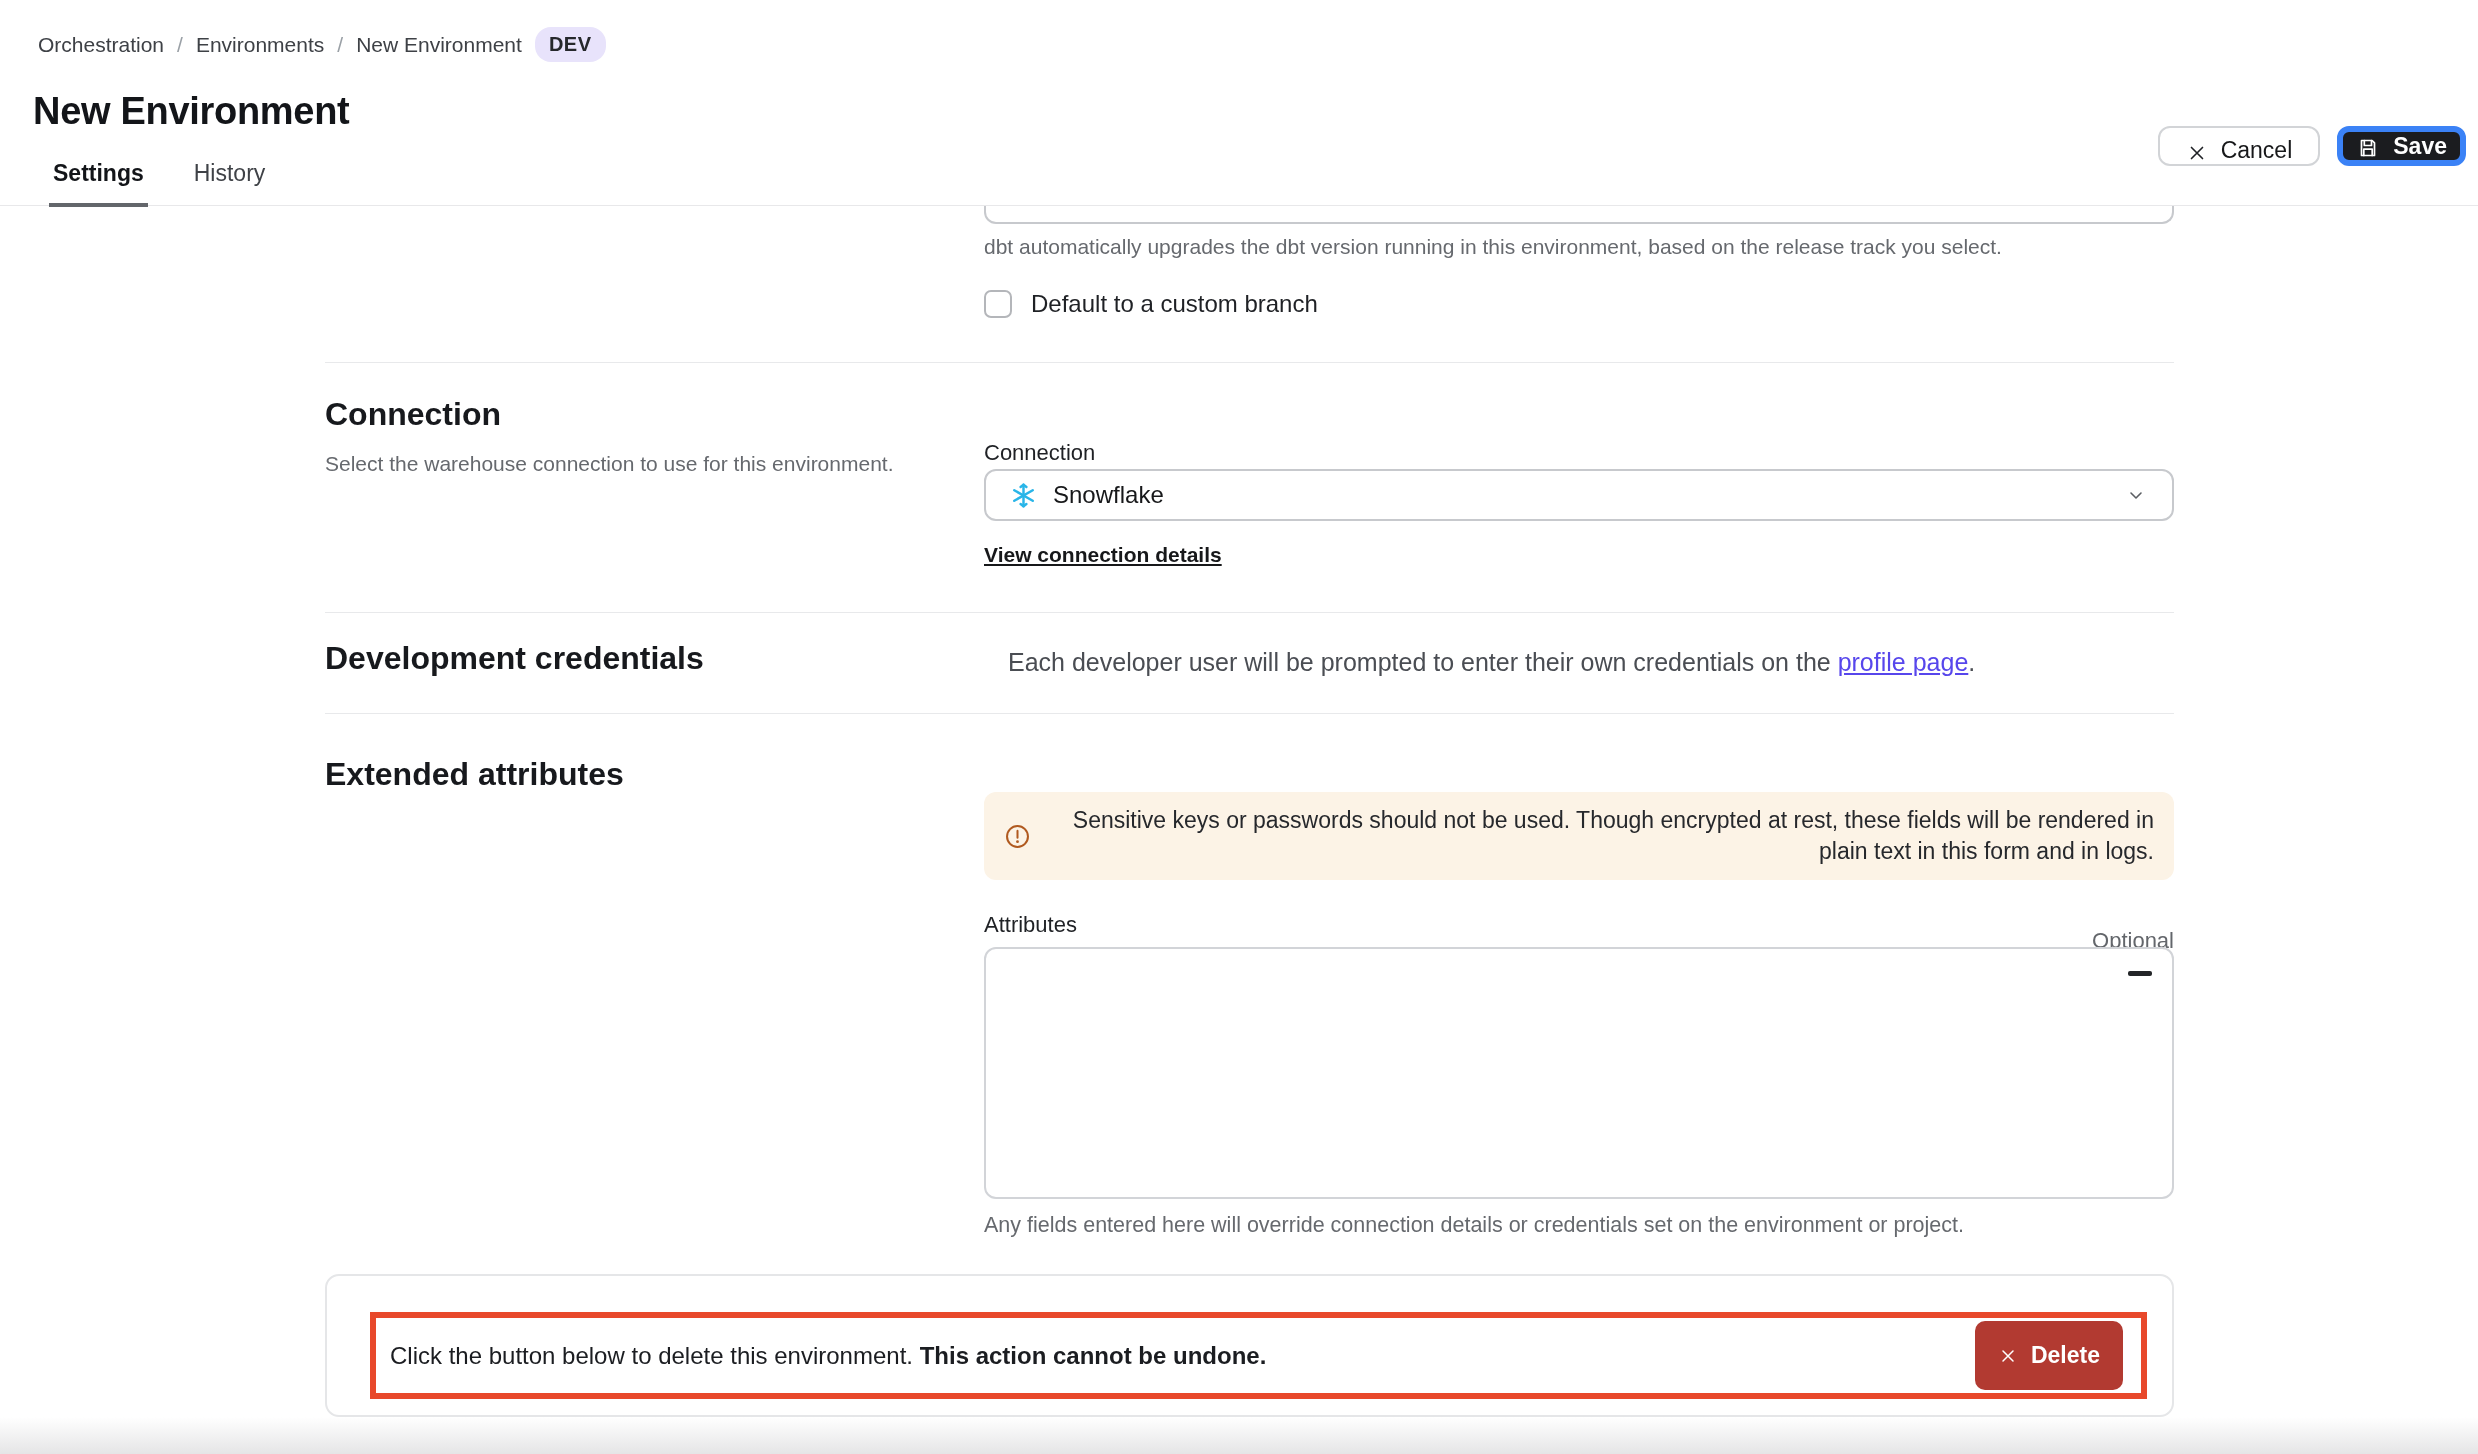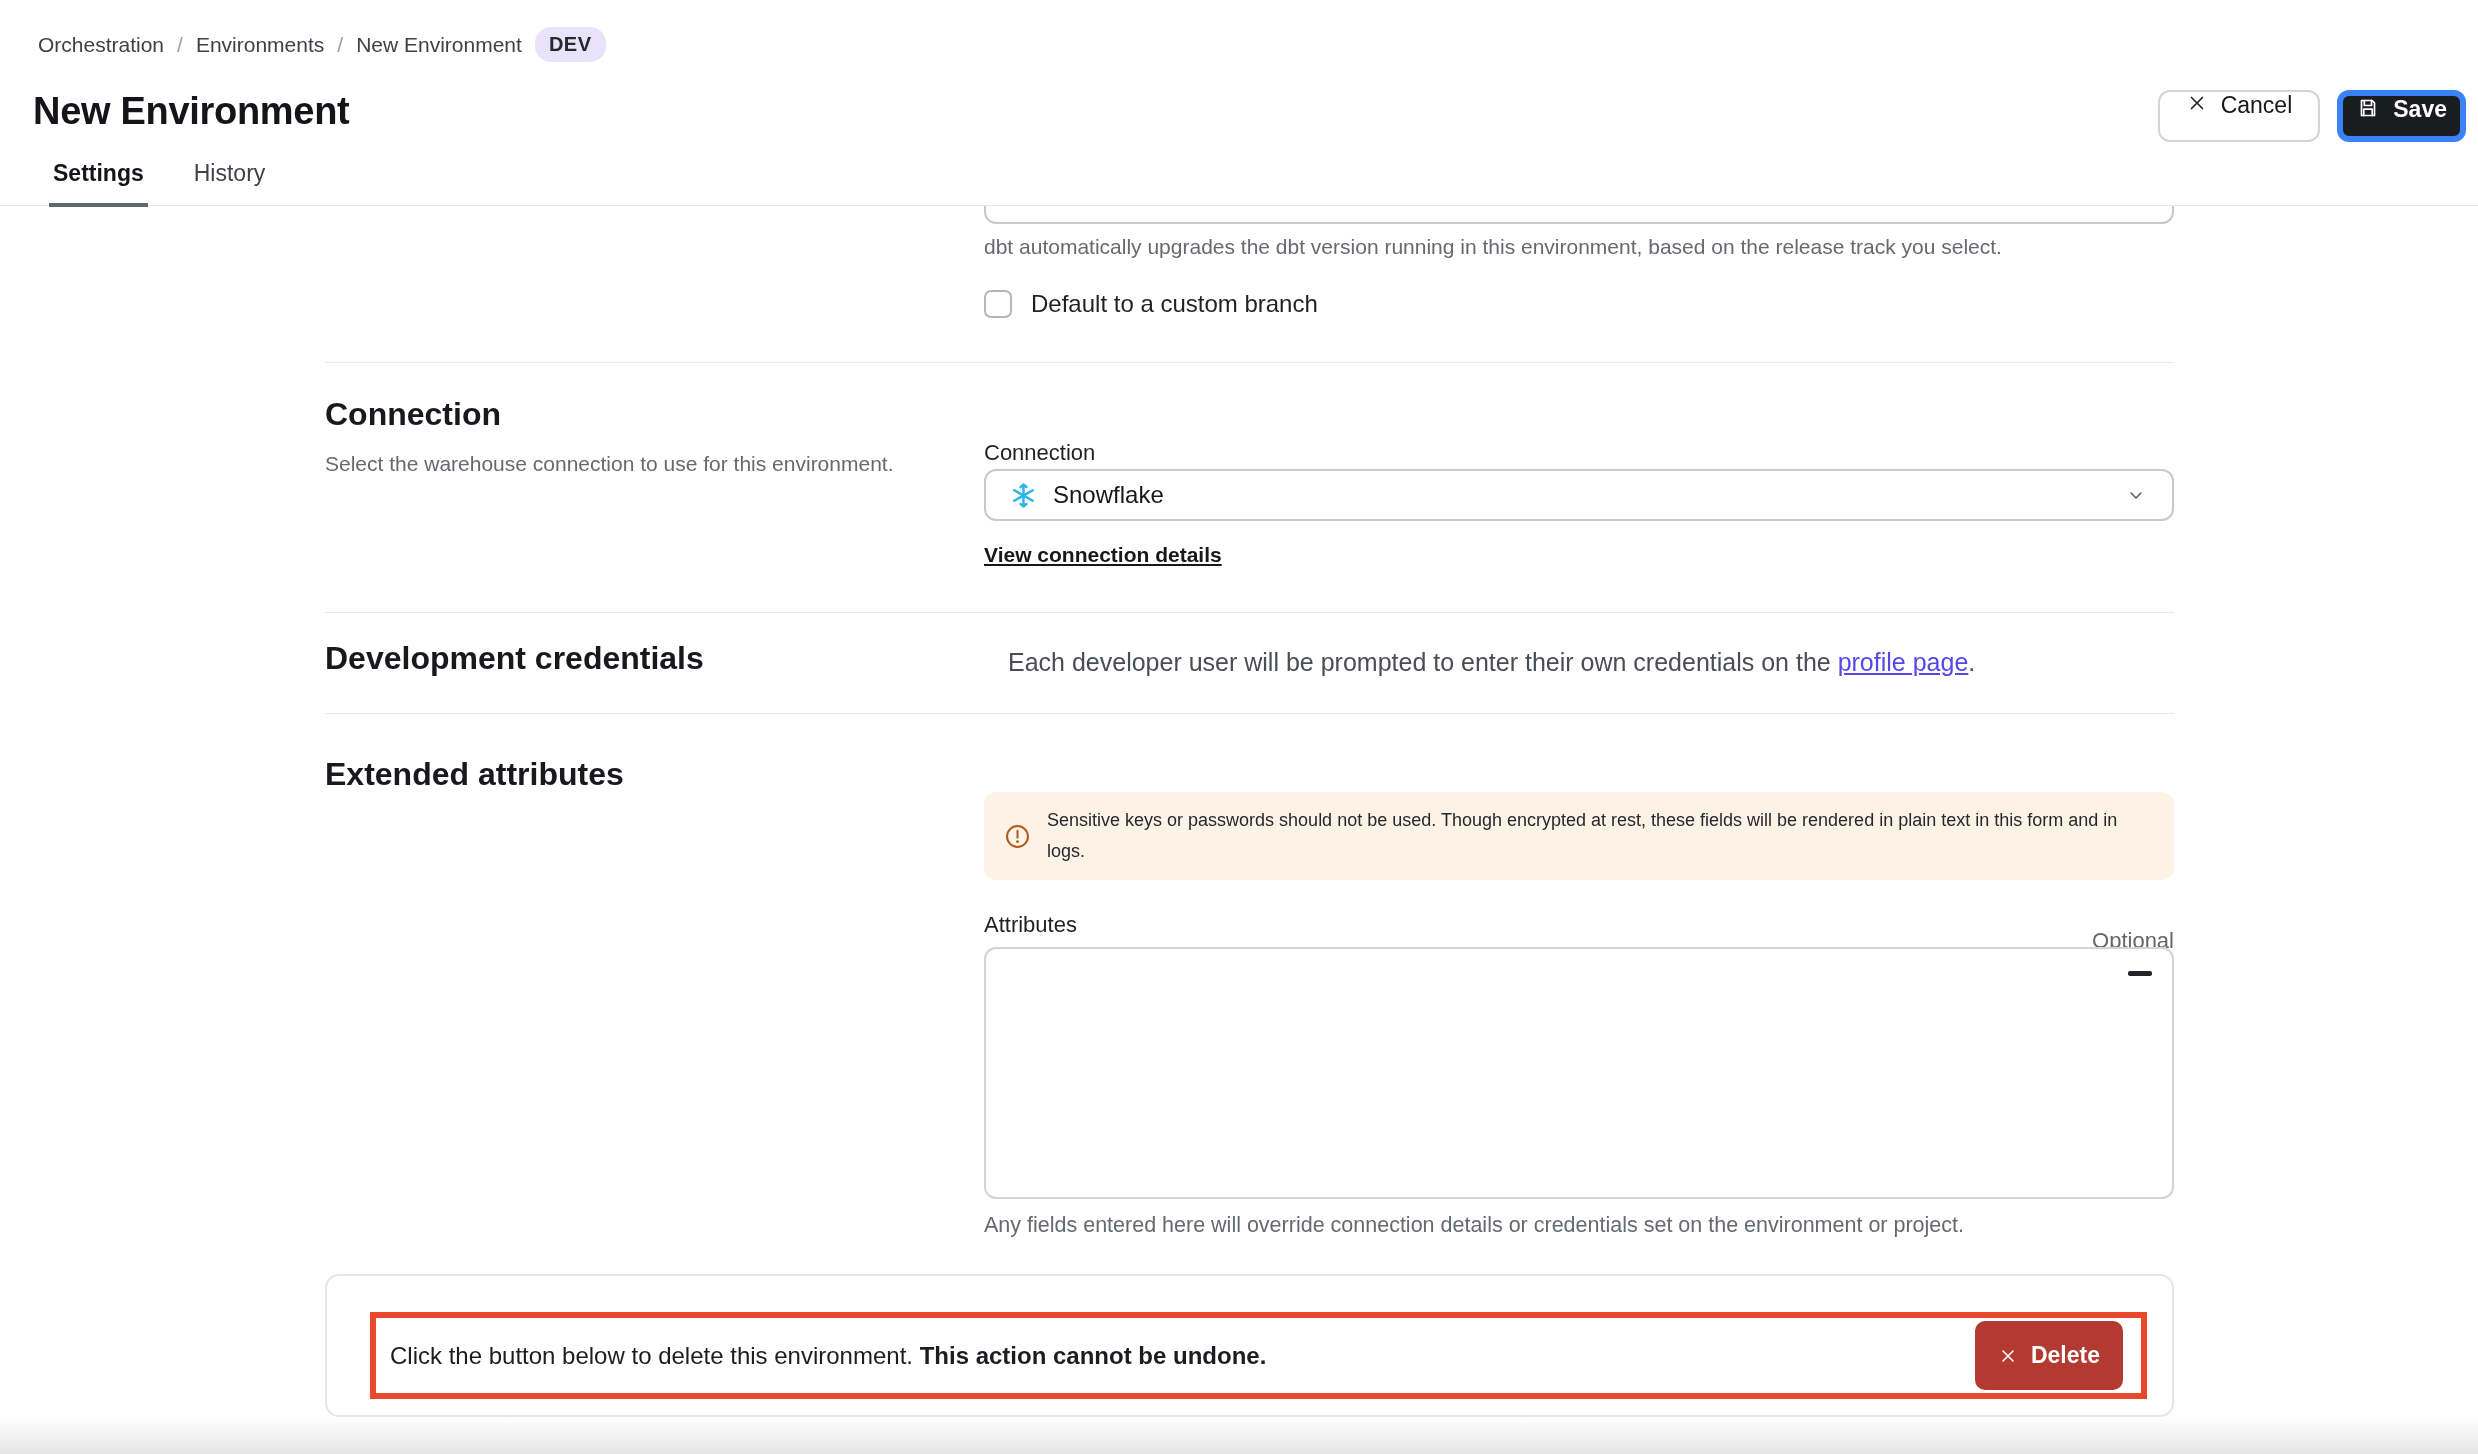--- a/index.html
+++ b/index.html
@@ -15,23 +15,23 @@
   .header { position: absolute; top: 0; left: 0; width: 2478px; height: 206px;
             background: #fff; border-bottom: 1px solid #e8e8ea; z-index: 5; }
   .breadcrumb { position: absolute; left: 38px; top: 27px; display: flex; align-items: center;
                 gap: 13px; font-size: 21px; color: #3e4146; }
   .breadcrumb .sep { color: #9aa0a6; }
   .badge-dev { background: #e8e3fb; color: #26282c; font-size: 20px; font-weight: bold;
                padding: 6px 14px; border-radius: 16px; letter-spacing: 0.5px; }
   .page-title { position: absolute; left: 33px; top: 90px; font-size: 38px; font-weight: bold;
                 color: #131519; letter-spacing: -0.3px; }
   .header-actions { position: absolute; top: 90px; right: 12px; display: flex; gap: 17px; }
-  .btn { display: inline-flex; align-items: flex-start; justify-content: center; gap: 13px;
-         height: 52px; border-radius: 12px; font-size: 23px; cursor: pointer;
-         font-family: "Liberation Sans", sans-serif; }
+  .btn { display: inline-flex; align-items: flex-end; justify-content: center; gap: 13px;
+         height: 40px; border-radius: 12px; font-size: 23px; cursor: pointer;
+         font-family: "Liberation Sans", sans-serif; margin-top: 36px; }
   .btn-cancel { background: #fff; border: 2px solid #d2d4d7; color: #17181a; padding: 0 26px; }
   .btn-save { background: #1b1c1f; border: 6px solid #3b82f6; color: #fff; padding: 0 13px; font-weight: bold; }
   .tabs { position: absolute; left: 49px; bottom: 0; display: flex; gap: 42px; }
   .tab { font-size: 23px; padding: 0 4px 16px 4px; color: #3f4247; }
   .tab.active { color: #131519; font-weight: bold; border-bottom: 4px solid #63666b; margin-bottom: -2px; }
 
   
   .divider { position: absolute; left: 325px; width: 1849px; height: 1px; background: #e8e9eb; }
   .left-col-title { position: absolute; left: 325px; font-size: 32px; font-weight: bold; color: #17191d; }
   .left-col-desc { position: absolute; left: 325px; font-size: 21px; line-height: 28px; color: #66696e; }
@@ -54,21 +54,21 @@
   .select-box .chev { margin-left: auto; display: flex; }
   .link-dark { font-size: 21px; font-weight: bold; color: #17181a; text-decoration: underline; cursor: pointer; }
   .link-purple { color: #5746ec; text-decoration: underline; cursor: pointer; }
 
   .dev-cred-text { position: absolute; left: 1008px; top: 648px; font-size: 25px; color: #4a4d53; }
 
   
   .warning-box { position: absolute; left: 984px; top: 792px; width: 1190px;
                  background: #fcf3e6; border-radius: 12px; padding: 13px 20px;
                  display: flex; align-items: center; gap: 16px; }
-  .warning-text { font-size: 18px; line-height: 31px; color: #26282c; }
+  .warning-text { font-size: 23px; line-height: 31px; color: #26282c; text-align: right; }
   .attr-row { position: absolute; left: 984px; top: 912px; width: 1190px;
               display: flex; align-items: center; }
   .attr-label-wrap { display: flex; align-items: center; gap: 10px; flex-direction: column; }
   .optional { margin-left: auto; font-size: 22px; color: #63666b; }
   .editor { position: absolute; left: 984px; top: 947px; width: 1190px; height: 252px;
             border: 2px solid #d2d4d8; border-radius: 12px; background: #fff; cursor: text; }
   .editor .collapse { position: absolute; top: 22px; right: 20px; width: 24px; height: 5px;
                       background: #232528; border-radius: 2px; cursor: pointer; }
   .helper-editor { position: absolute; left: 984px; top: 1213px; font-size: 21.5px; color: #66696e; }
 

